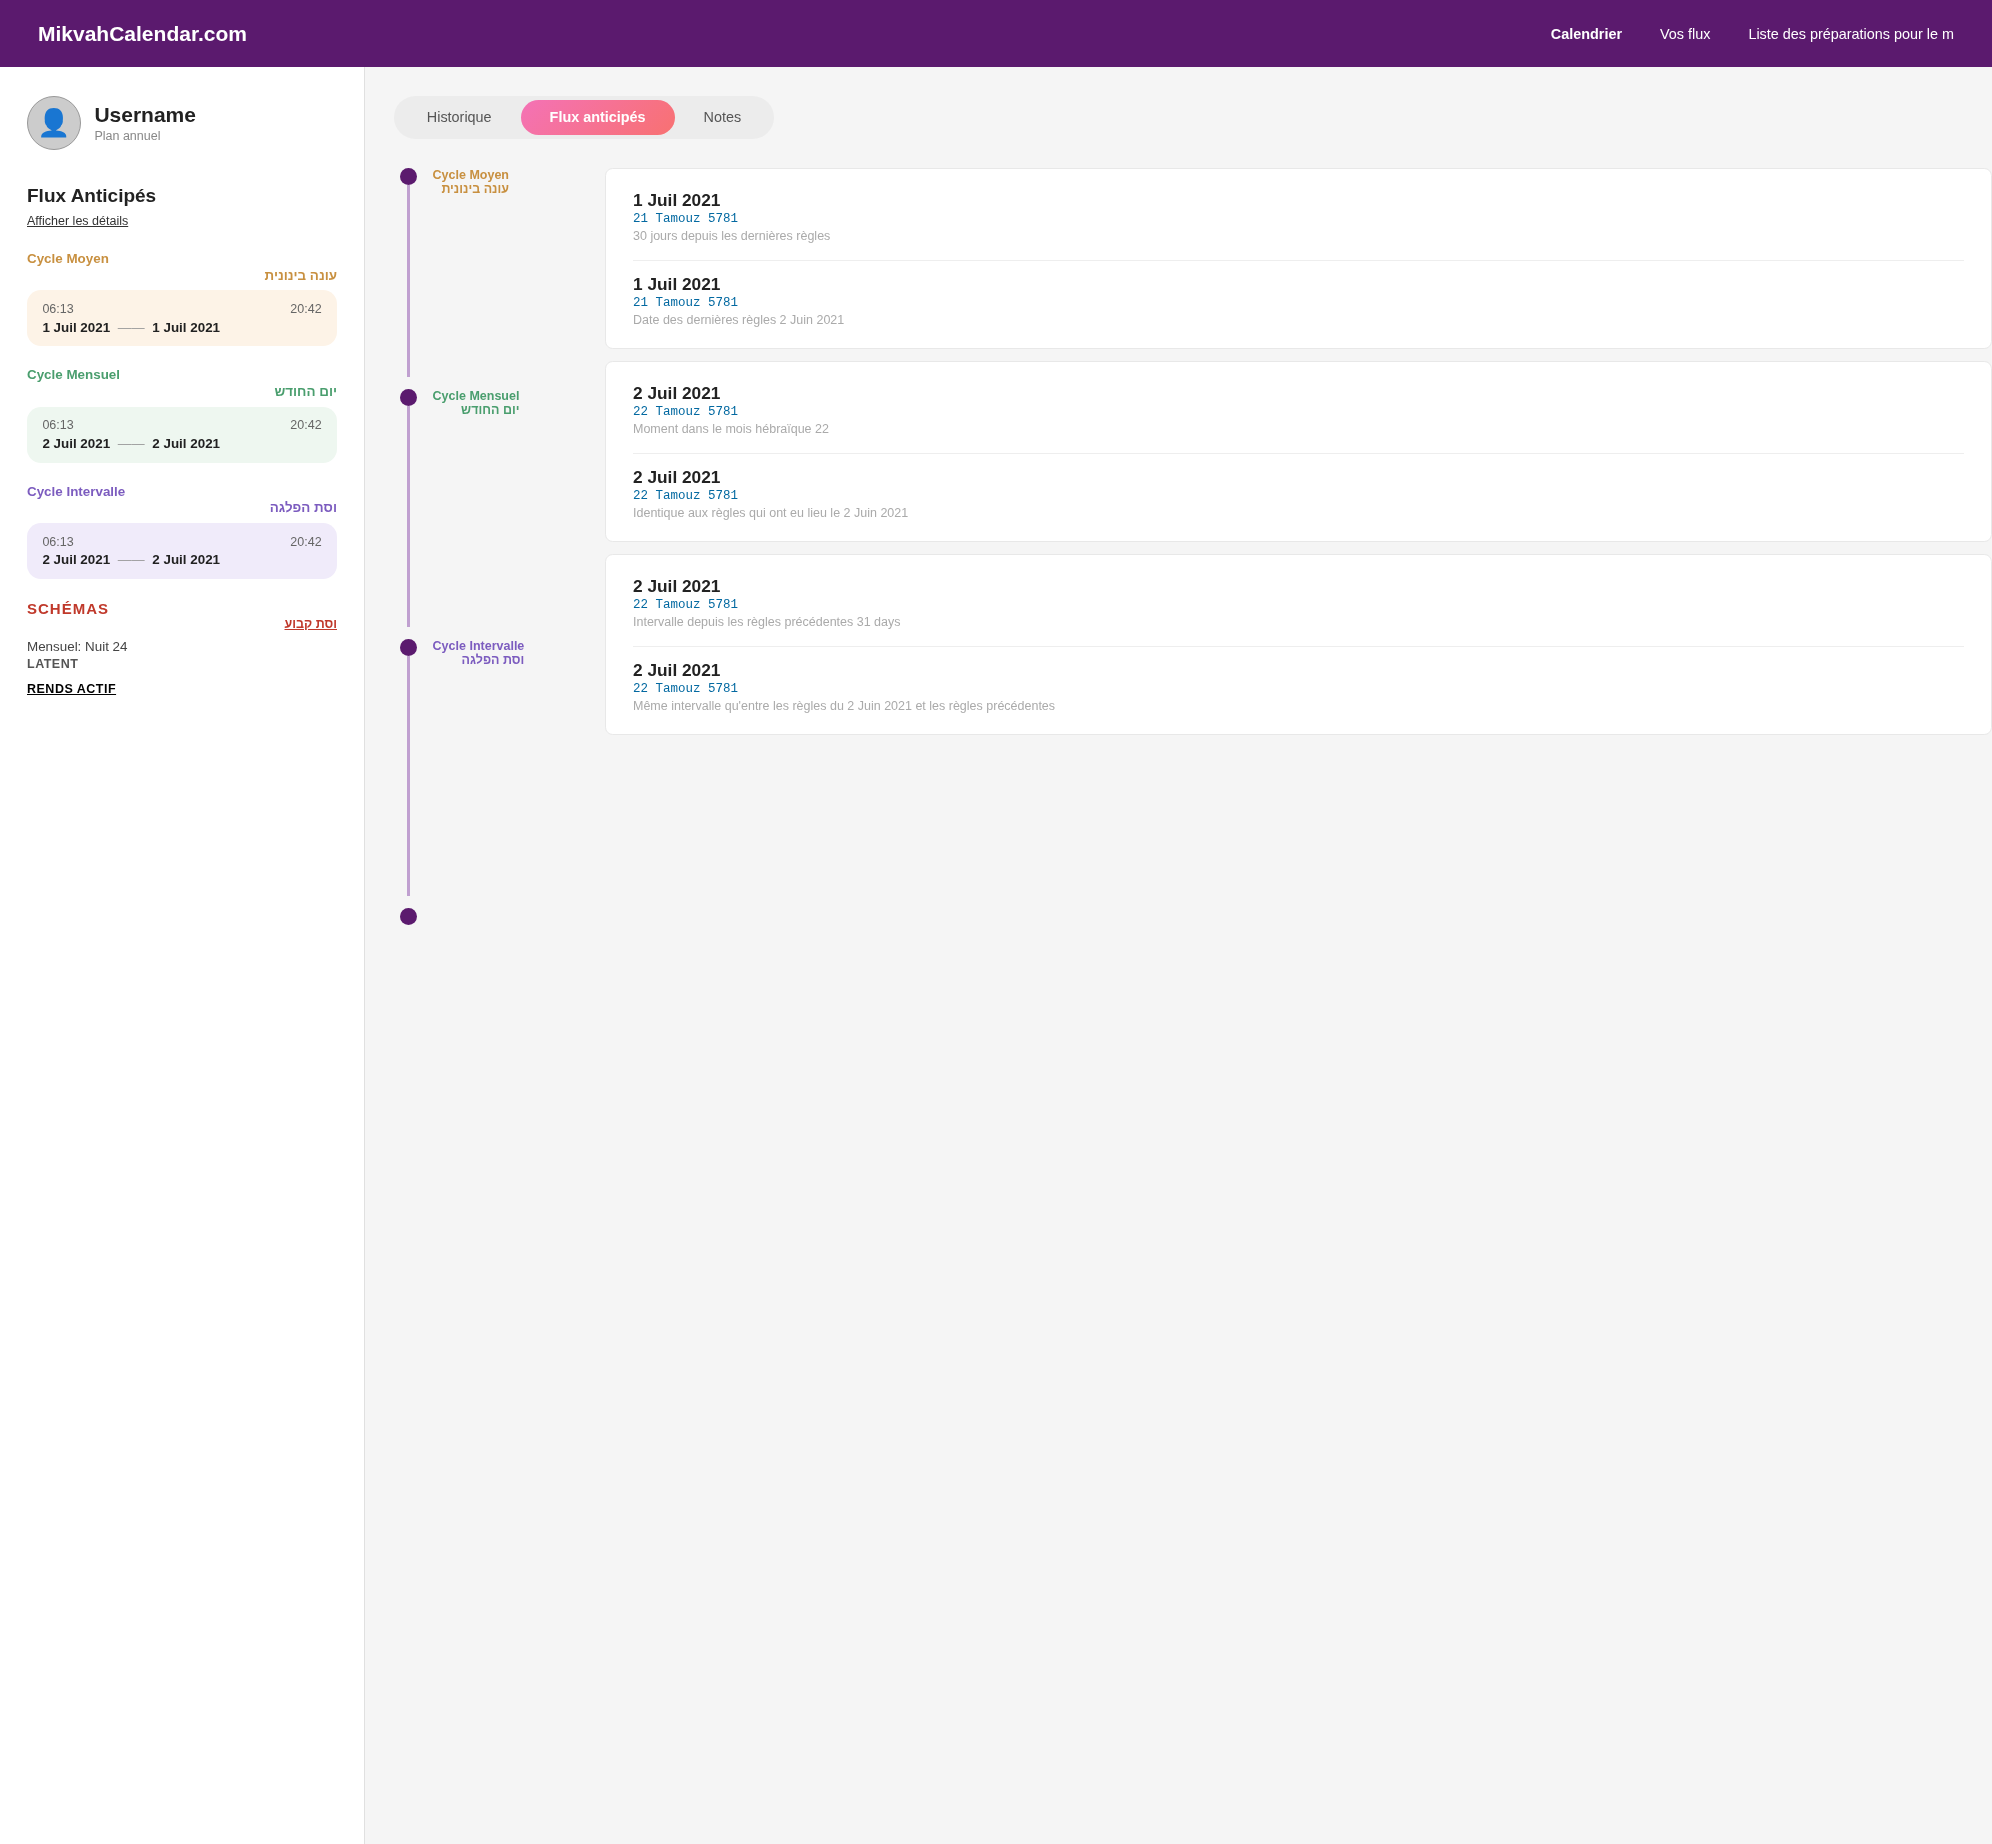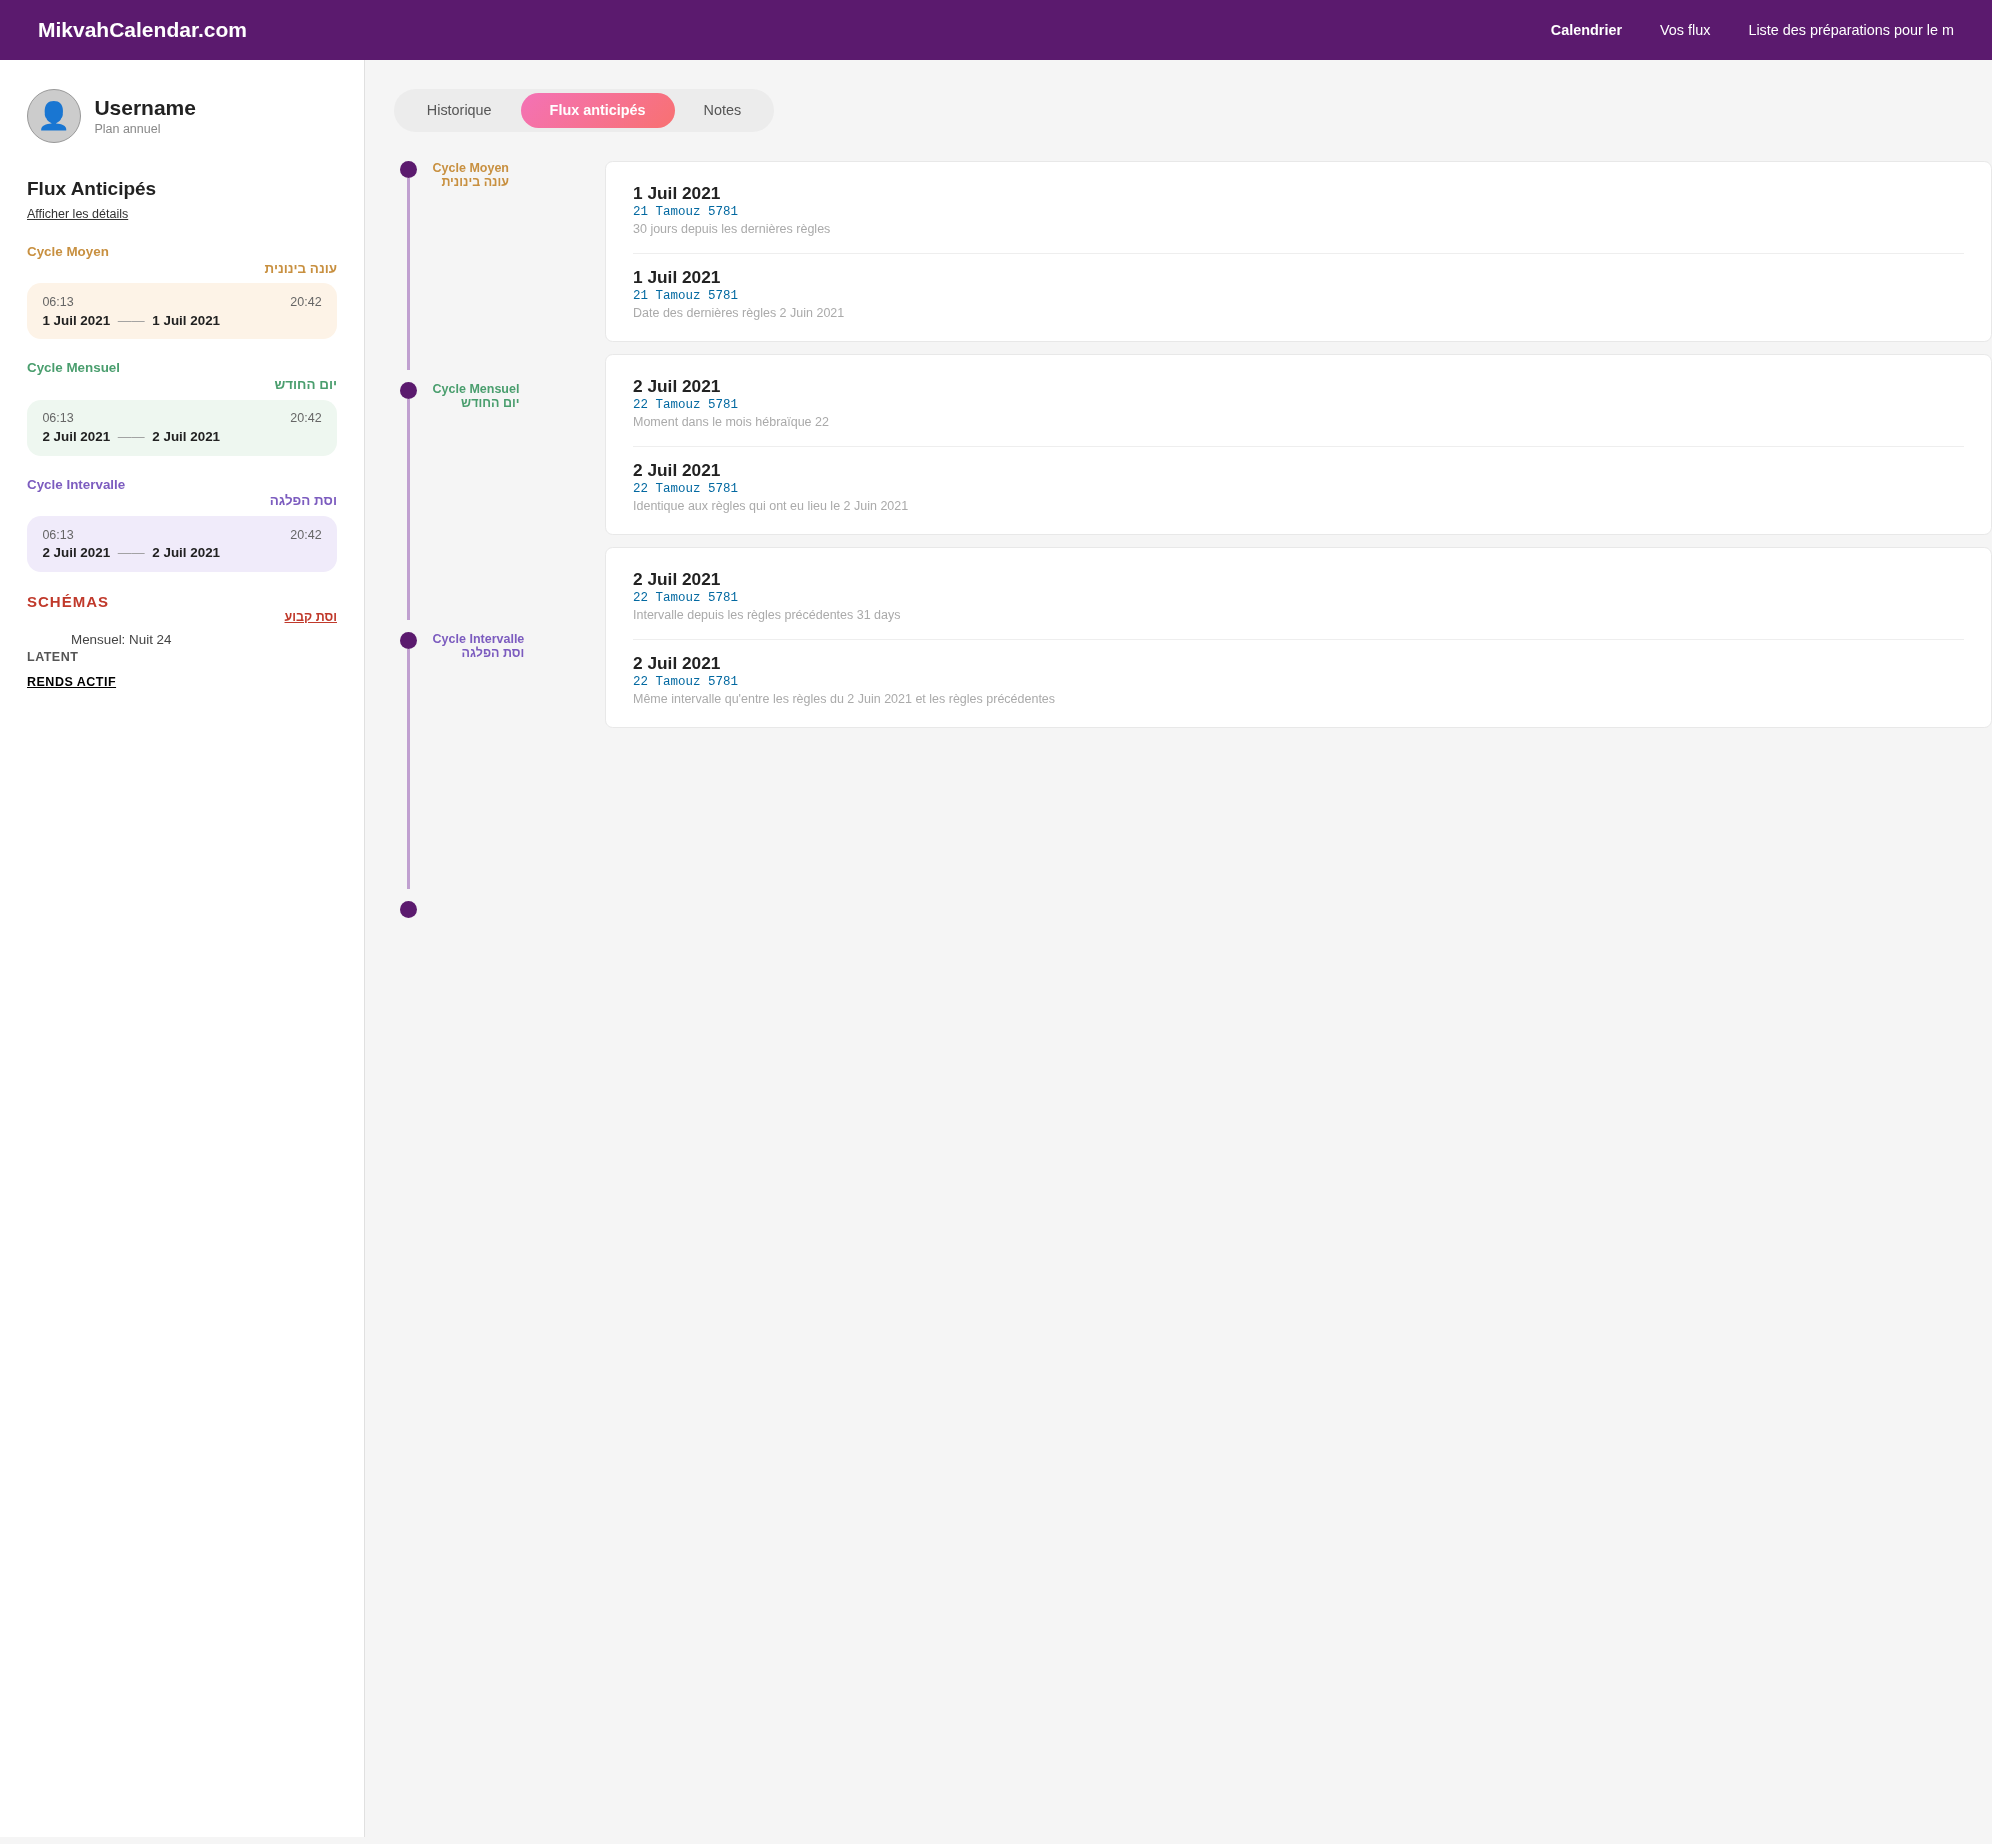--- a/index.html
+++ b/index.html
@@ -5,21 +5,21 @@
     * { box-sizing: border-box; margin: 0; padding: 0; }
     body { font-family: -apple-system, BlinkMacSystemFont, 'Segoe UI', Arial, sans-serif; background: #f5f5f5; }
 
     
     .navbar {
       background: #5b1a6e;
       color: white;
       display: flex;
       align-items: center;
       padding: 0 38px;
-      height: 60px;
+      height: 67px;
     }
     .navbar-brand {
       font-size: 21px;
       font-weight: 700;
       color: white;
       margin-right: auto;
     }
     .navbar-links {
       display: flex;
       gap: 38px;
@@ -156,21 +156,20 @@
       font-weight: 700;
       color: #c0392b;
       direction: rtl;
       margin-bottom: 7.7px;
       text-decoration: underline;
     }
     .schemas-desc {
       font-size: 13.4px;
       color: #444;
       margin-bottom: 3.8px;
-      margin-left: 44px;
     }
     .schemas-latent {
       font-size: 12.5px;
       font-weight: 700;
       color: #555;
       letter-spacing: 0.5px;
       margin-bottom: 7.7px;
     }
     .schemas-action {
       font-size: 12.5px;

